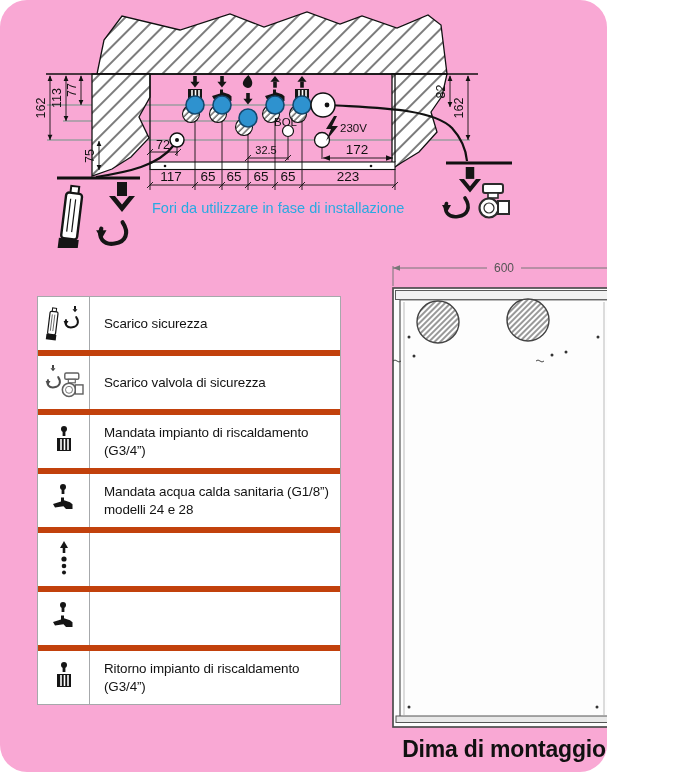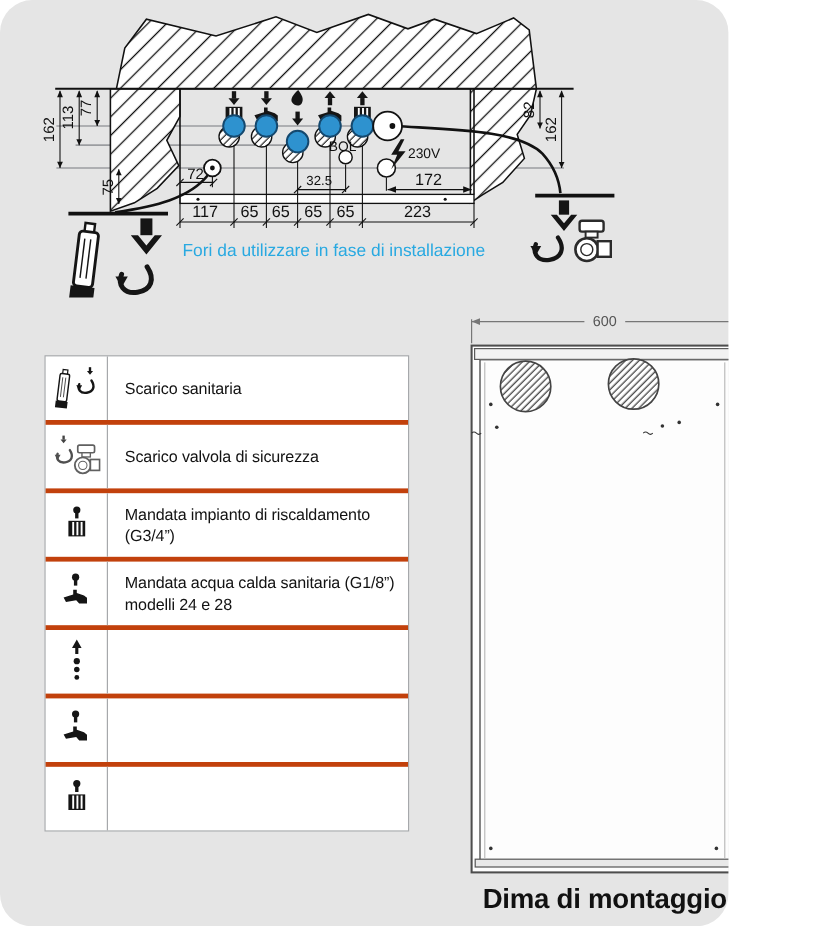--- a/index.html
+++ b/index.html
@@ -1,25 +1,25 @@
 <!DOCTYPE html>
 <html><head>
 <meta charset="utf-8">
 <style>
   body{margin:0;background:#fff;font-family:"Liberation Sans",sans-serif;}
-  .page{position:relative;width:607px;height:772px;background:#e5e5e5;overflow:hidden;border-radius:27px;}
+  .page{position:relative;width:607px;height:772px;background:#f9a8d4;overflow:hidden;border-radius:27px;}
   svg text{font-family:"Liberation Sans",sans-serif;fill:#111;}
   text.dim{font-size:12.5px;}
   text.dim-b{font-size:13.5px;}
   text.dim-sm{font-size:11px;}
   text.lbl{font-size:11.5px;}
   text.caption-cyan{font-size:14.5px;fill:#29a9e1;}
   text.dim-gray{font-size:12px;fill:#555;}
   .legend{position:absolute;left:37px;top:296px;width:302px;border:1px solid #a6a8ab;background:#fff;}
-  .legend-row{display:grid;grid-template-columns:52px 1fr;min-height:53px;border-top:4px solid #c2410c;}
+  .legend-row{display:grid;grid-template-columns:52px 1fr;min-height:53px;border-top:6px solid #c2410c;}
   .legend-row:first-child{border-top:none;}
   .legend-icon-cell{border-right:1px solid #a6a8ab;display:flex;align-items:center;justify-content:center;}
   .legend-text{display:flex;align-items:center;padding:6px 10px 6px 14px;font-size:13.4px;line-height:1.3;color:#131313;letter-spacing:-0.1px;}
   .template-caption{position:absolute;left:388px;top:736px;width:232px;text-align:center;font-size:23px;font-weight:bold;color:#111;letter-spacing:-0.2px;}
 </style>
 </head>
 <body>
 
 <div class="page">
 
@@ -278,21 +278,21 @@
   <div class="legend">
 
     <div class="legend-row">
       <div class="legend-icon-cell">
         <svg width="40" height="44" viewBox="0 0 40 44" xmlns="http://www.w3.org/2000/svg" xmlns:xlink="http://www.w3.org/1999/xlink">
           <use href="#g-cartridge" xlink:href="#g-cartridge" transform="translate(3,6) scale(0.5)"></use>
           <use href="#g-utrap" xlink:href="#g-utrap" transform="translate(19,14) scale(0.55)"></use>
           <use href="#g-arrow-down" xlink:href="#g-arrow-down" transform="translate(31,4) scale(0.55)"></use>
         </svg>
       </div>
-      <div class="legend-text">Scarico sanitaria</div>
+      <div class="legend-text">Scarico sicurezza</div>
     </div>
 
     <div class="legend-row">
       <div class="legend-icon-cell">
         <svg width="40" height="44" viewBox="0 0 40 44" xmlns="http://www.w3.org/2000/svg" xmlns:xlink="http://www.w3.org/1999/xlink">
           <use href="#g-arrow-down" xlink:href="#g-arrow-down" transform="translate(9,4) scale(0.55)" opacity="0.8"></use>
           <use href="#g-utrap" xlink:href="#g-utrap" transform="translate(1,15) scale(0.55)" opacity="0.75"></use>
           <use href="#g-valve" xlink:href="#g-valve" transform="translate(18,12) scale(0.7)" opacity="0.75"></use>
         </svg>
       </div>
@@ -344,20 +344,21 @@
     </div>
 
     <div class="legend-row">
       <div class="legend-icon-cell">
         <svg width="40" height="44" viewBox="0 0 40 44" xmlns="http://www.w3.org/2000/svg" xmlns:xlink="http://www.w3.org/1999/xlink">
           <circle cx="20" cy="9" r="3" fill="#151515"></circle>
           <rect x="18.6" y="11" width="2.8" height="5" fill="#151515"></rect>
           <use href="#g-radiator" xlink:href="#g-radiator" transform="translate(13,18)"></use>
         </svg>
       </div>
+      <div class="legend-text">Ritorno impianto di riscaldamento (G3/4”)</div>
     </div>
 
   </div>
 
   <svg xmlns="http://www.w3.org/2000/svg" style="position:absolute;left:378px;top:246px" width="304" height="492" viewBox="378 246 304 492">
 
     <g stroke="#777" stroke-width="1">
       <line x1="393" y1="266" x2="393" y2="286"></line>
       <line x1="615" y1="266" x2="615" y2="286"></line>
       <line x1="393" y1="268" x2="487" y2="268"></line>

